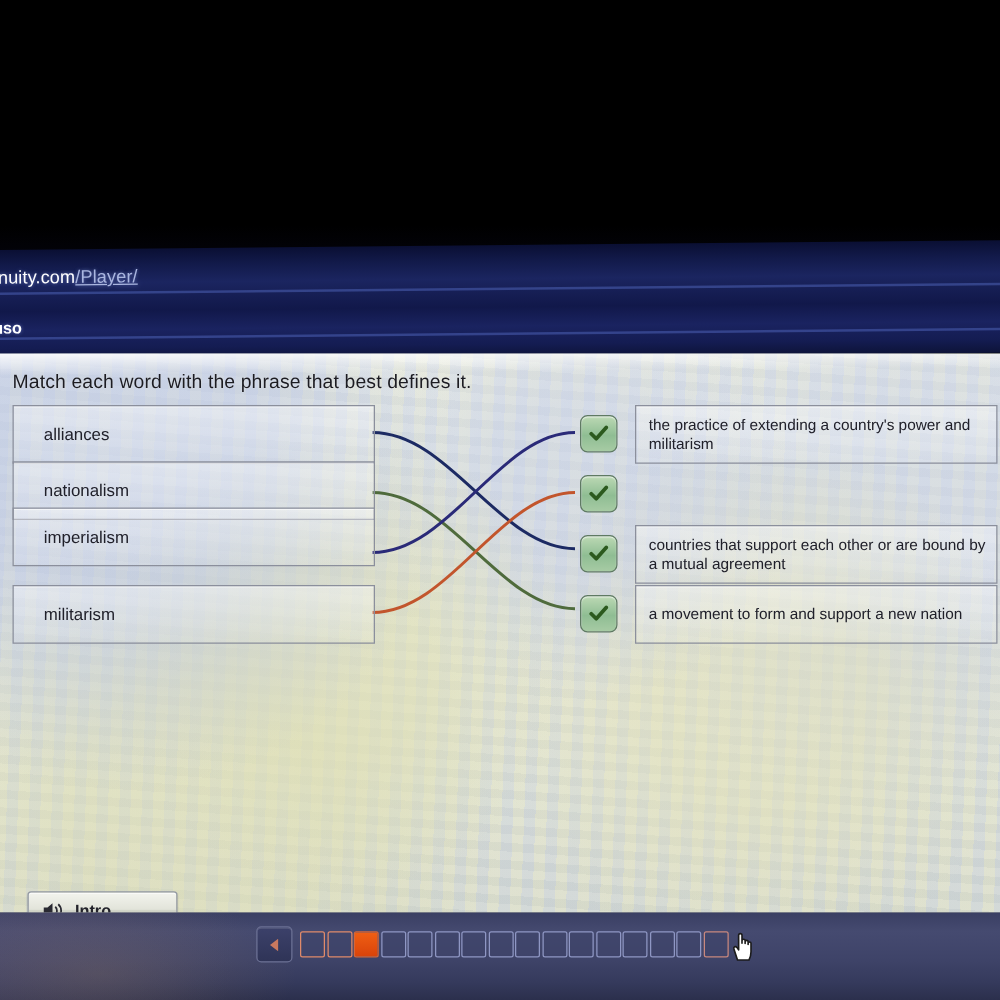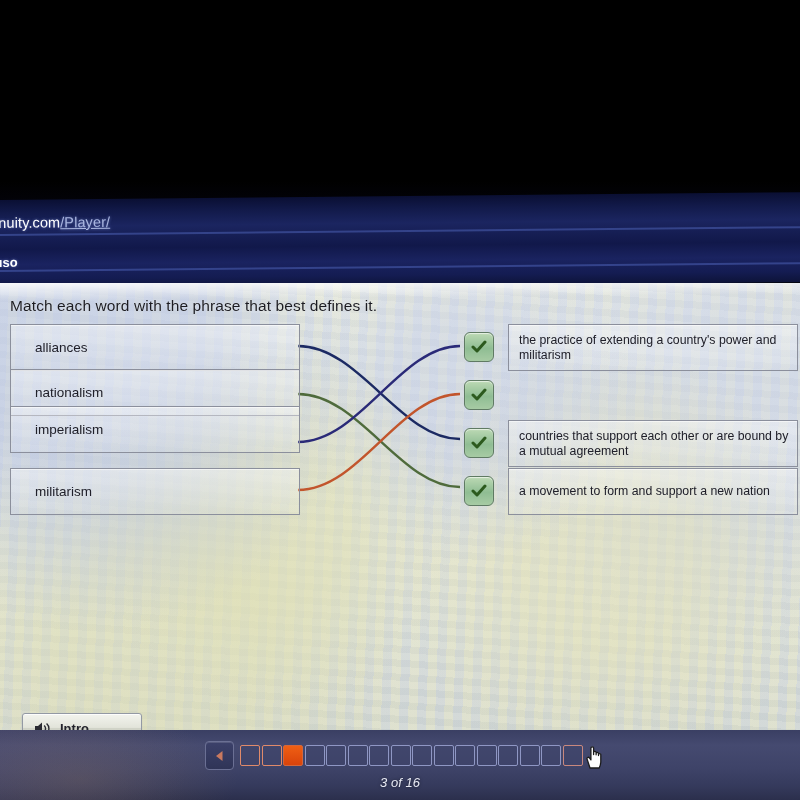--- a/index.html
+++ b/index.html
@@ -294,15 +294,14 @@
   <div class="cursor">
     <svg width="22" height="26" viewBox="0 0 22 26">
       <path d="M7,24 L4.2,15.5 C3.4,13.6 5.4,12.4 6.6,14.1 L7.9,15.9 L7.9,4.2
                C7.9,2.4 10.6,2.4 10.6,4.2 L10.6,10.6 L10.6,8.6 C10.6,7 13.1,7 13.1,8.6
                L13.1,10.8 L13.1,9.4 C13.1,7.9 15.5,7.9 15.5,9.4 L15.5,11.5
                L15.5,10.6 C15.5,9.2 17.8,9.2 17.8,10.6 L17.8,17.4
                C17.8,21 16.2,24 16.2,24 Z" fill="#ffffff" stroke="#1b1b1b" stroke-width="1.3" stroke-linejoin="round"></path>
     </svg>
   </div>
 
-  <div class="counter">3 of 16</div>
 
 </div>
 
 </body></html>

